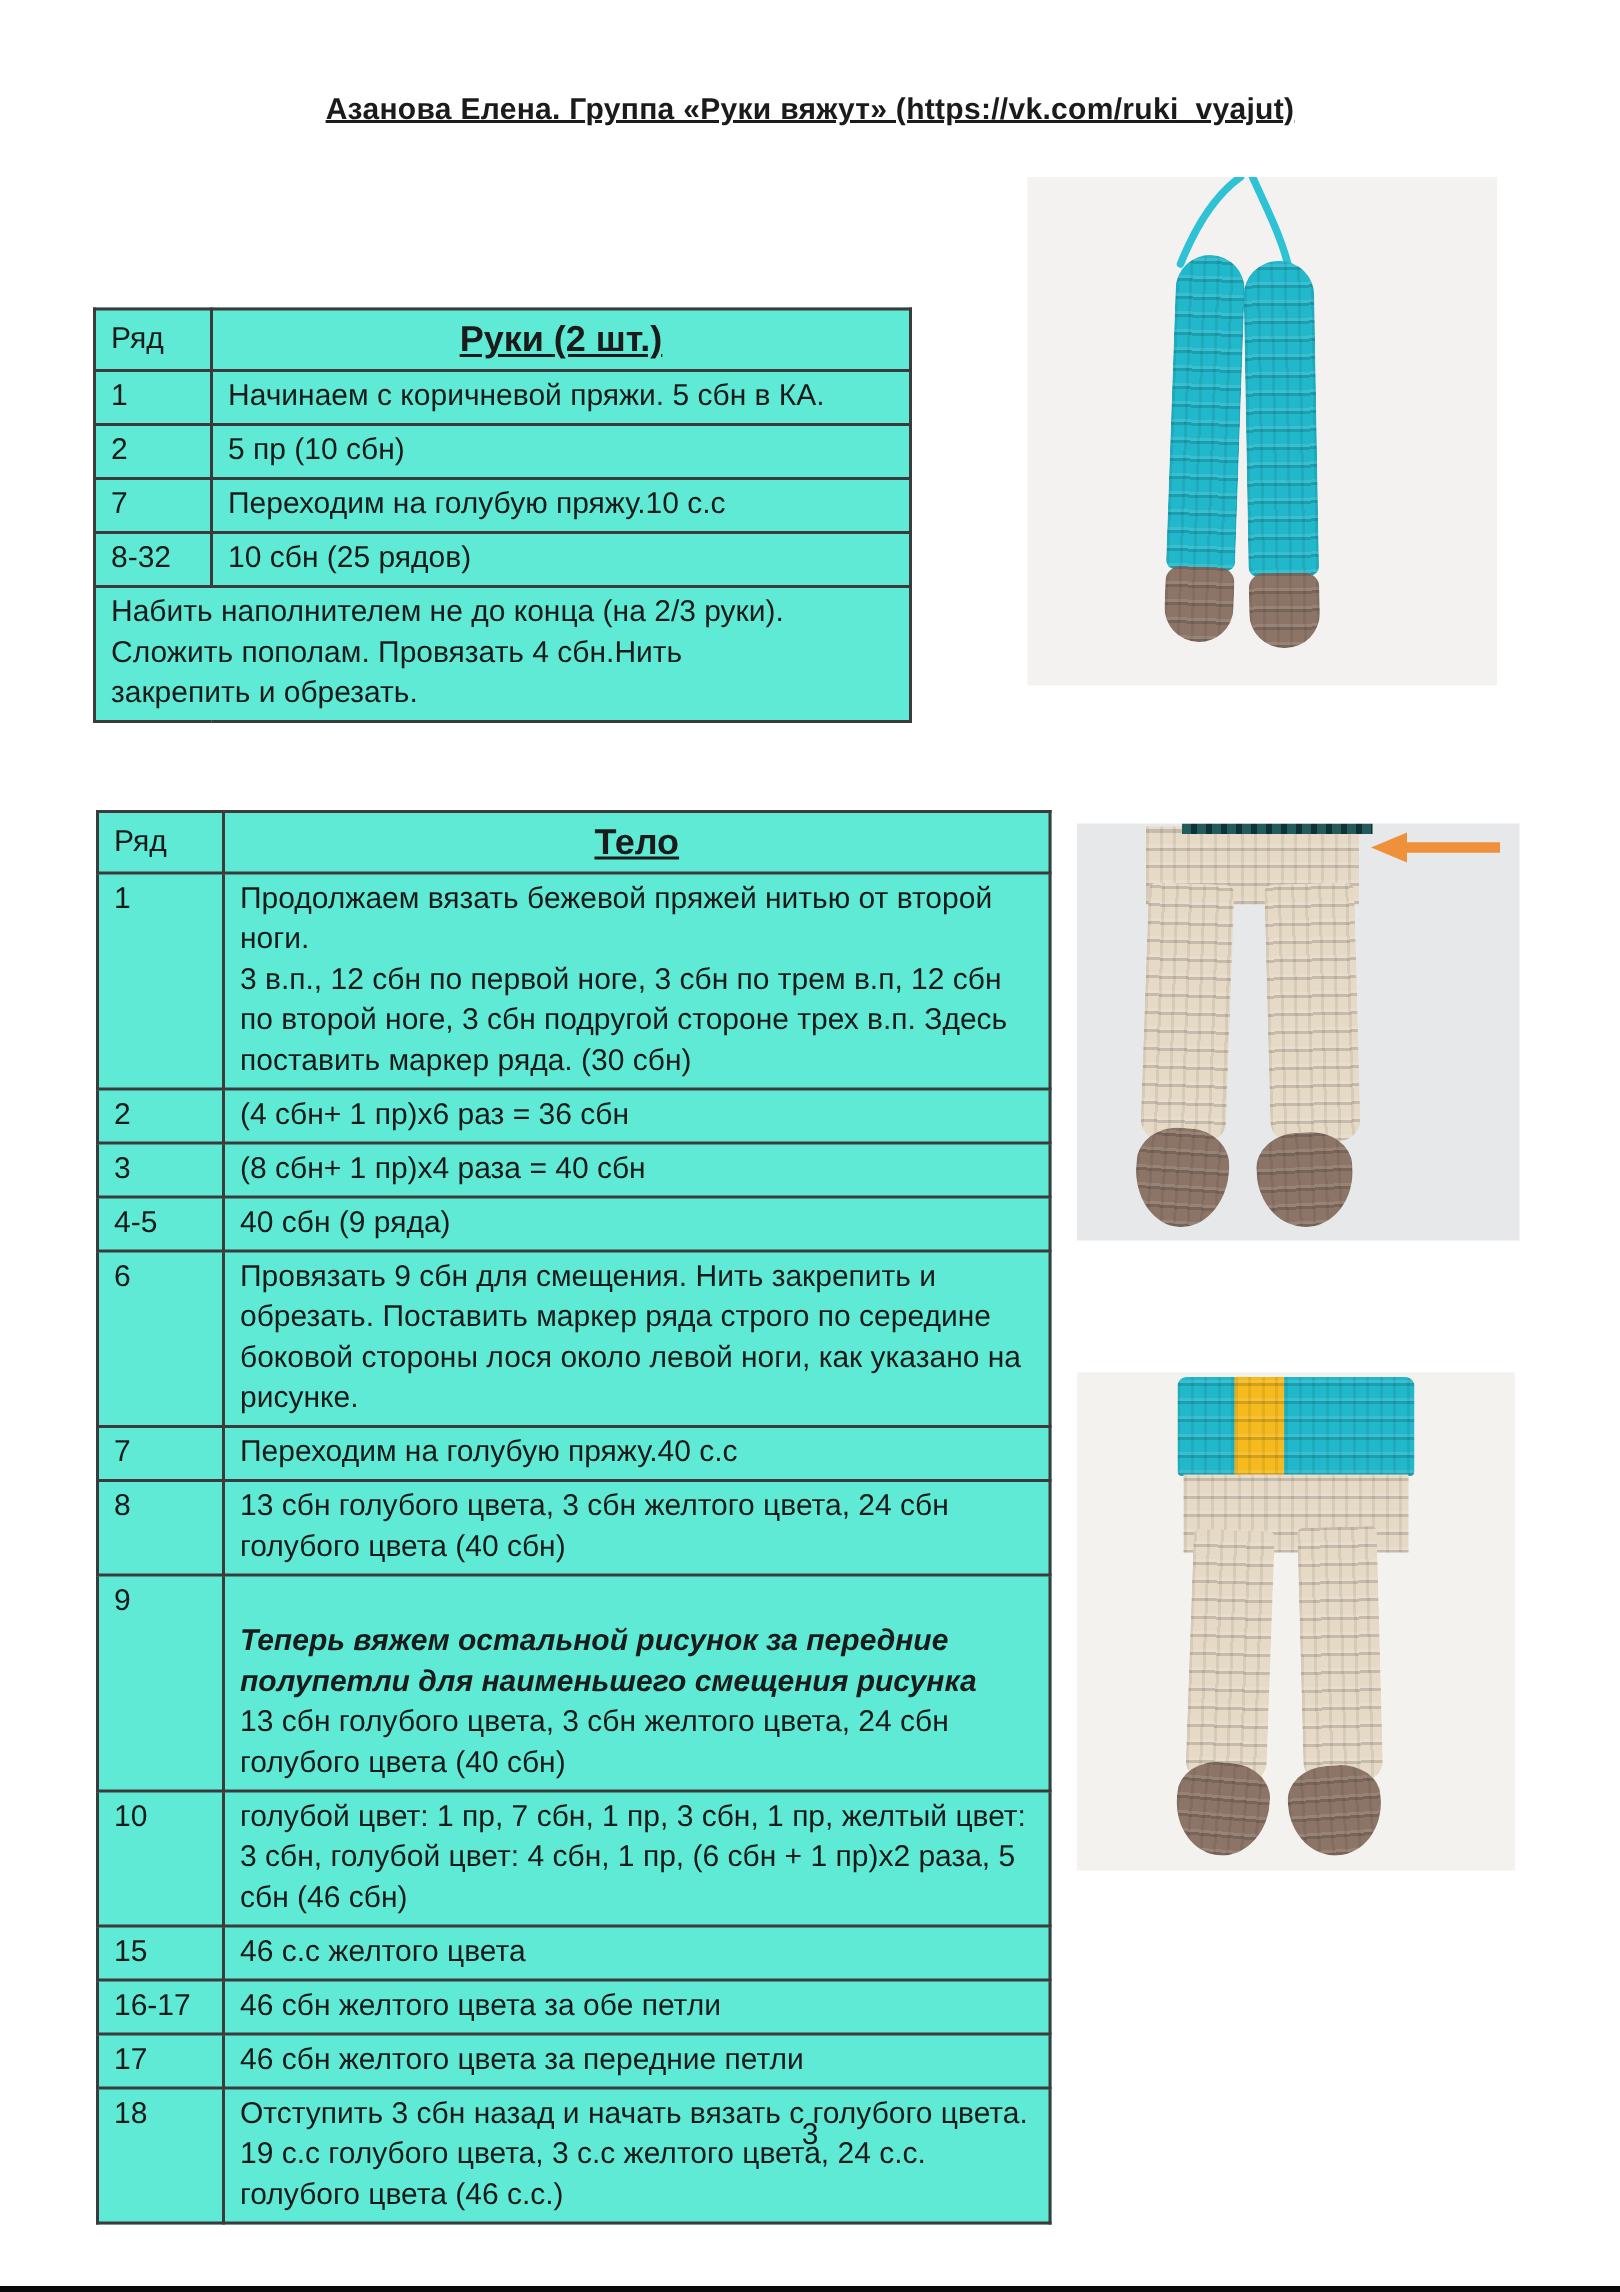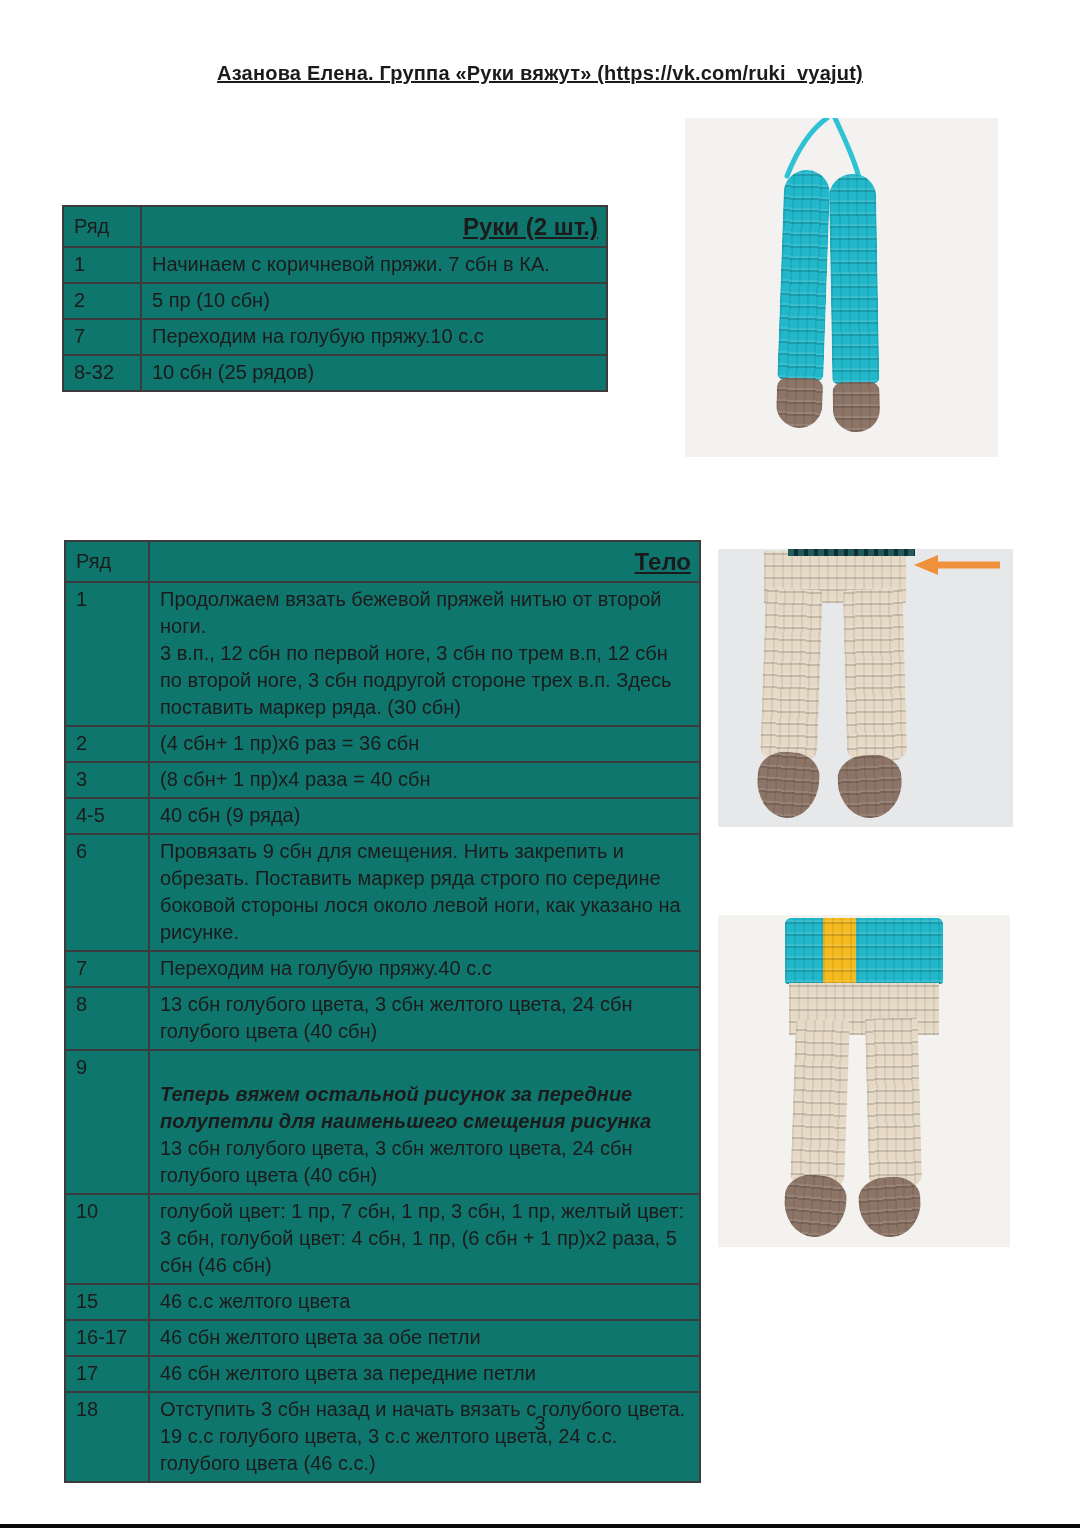--- a/index.html
+++ b/index.html
@@ -8,28 +8,28 @@
     position:relative; width:1080px; height:1528px; margin:0 auto;
     background:#ffffff; overflow:hidden;
     font-family:"Liberation Sans", sans-serif; color:#1b1b1b;padding-left:32px;
   }
   .doc-header {
     position:absolute; top:62px; left:0; width:100%;
     text-align:center; font-weight:bold; font-size:20px;
     text-decoration:underline; letter-spacing:0.2px;
   }
   
-  table.pattern { position:absolute; border-collapse:collapse; background:#0f766e; font-size:20px; }
+  table.pattern { position:absolute; border-collapse:collapse; background:#5eead4; font-size:20px; }
   table.pattern td, table.pattern th {
     border:2px solid #3b3b3b; vertical-align:top; text-align:left;
     padding:3px 8px 4px 10px; line-height:27px; font-weight:normal;
   }
   table.pattern th.row-col-header { vertical-align:middle; font-size:20px; }
   table.pattern th.tbl-title {
-    text-align:right; vertical-align:middle; font-weight:bold; font-size:24px;
+    text-align:center; vertical-align:middle; font-weight:bold; font-size:24px;
     text-decoration:underline; padding:6px 8px;
   }
   .arms-table { left:62px; top:205px; width:546px; }
   .arms-table col.c1 { width:78px; }
   .body-table { left:64px; top:540px; width:637px; }
   .body-table col.c1 { width:84px; }
   td.cell-text { white-space:pre-line; }
   td.cell-note { white-space:pre-line; }
   .emph { font-weight:bold; font-style:italic; display:block; }
   .page-number { position:absolute; top:1412px; left:0; width:100%; text-align:center; font-size:20px; }
@@ -90,33 +90,38 @@
         <col class="c1">
         <col>
       </colgroup>
     <tbody>
         <tr>
       <th class="row-col-header">Ряд</th>
       <th class="tbl-title">Руки (2 шт.)</th>
     </tr>
     <tr>
       <td>1</td>
-      <td class="cell-text">Начинаем с коричневой пряжи. 7 сбн в КА.</td>
+      <td class="cell-text">Начинаем с коричневой пряжи. 5 сбн в КА.</td>
     </tr>
     <tr>
       <td>2</td>
       <td class="cell-text">5 пр (10 сбн)</td>
     </tr>
     <tr>
       <td>7</td>
       <td class="cell-text">Переходим на голубую пряжу.10 с.с</td>
     </tr>
     <tr>
       <td>8-32</td>
       <td class="cell-text">10 сбн (25 рядов)</td>
+    </tr>
+    <tr>
+      <td class="cell-note" colspan="2">Набить наполнителем не до конца (на 2/3 руки).
+Сложить пополам. Провязать 4 сбн.Нить
+закрепить и обрезать.</td>
     </tr>
   </tbody>
     </table>
 
   <table class="pattern body-table">
     <colgroup>
         <col class="c1">
         <col>
       </colgroup>
     <tbody>

